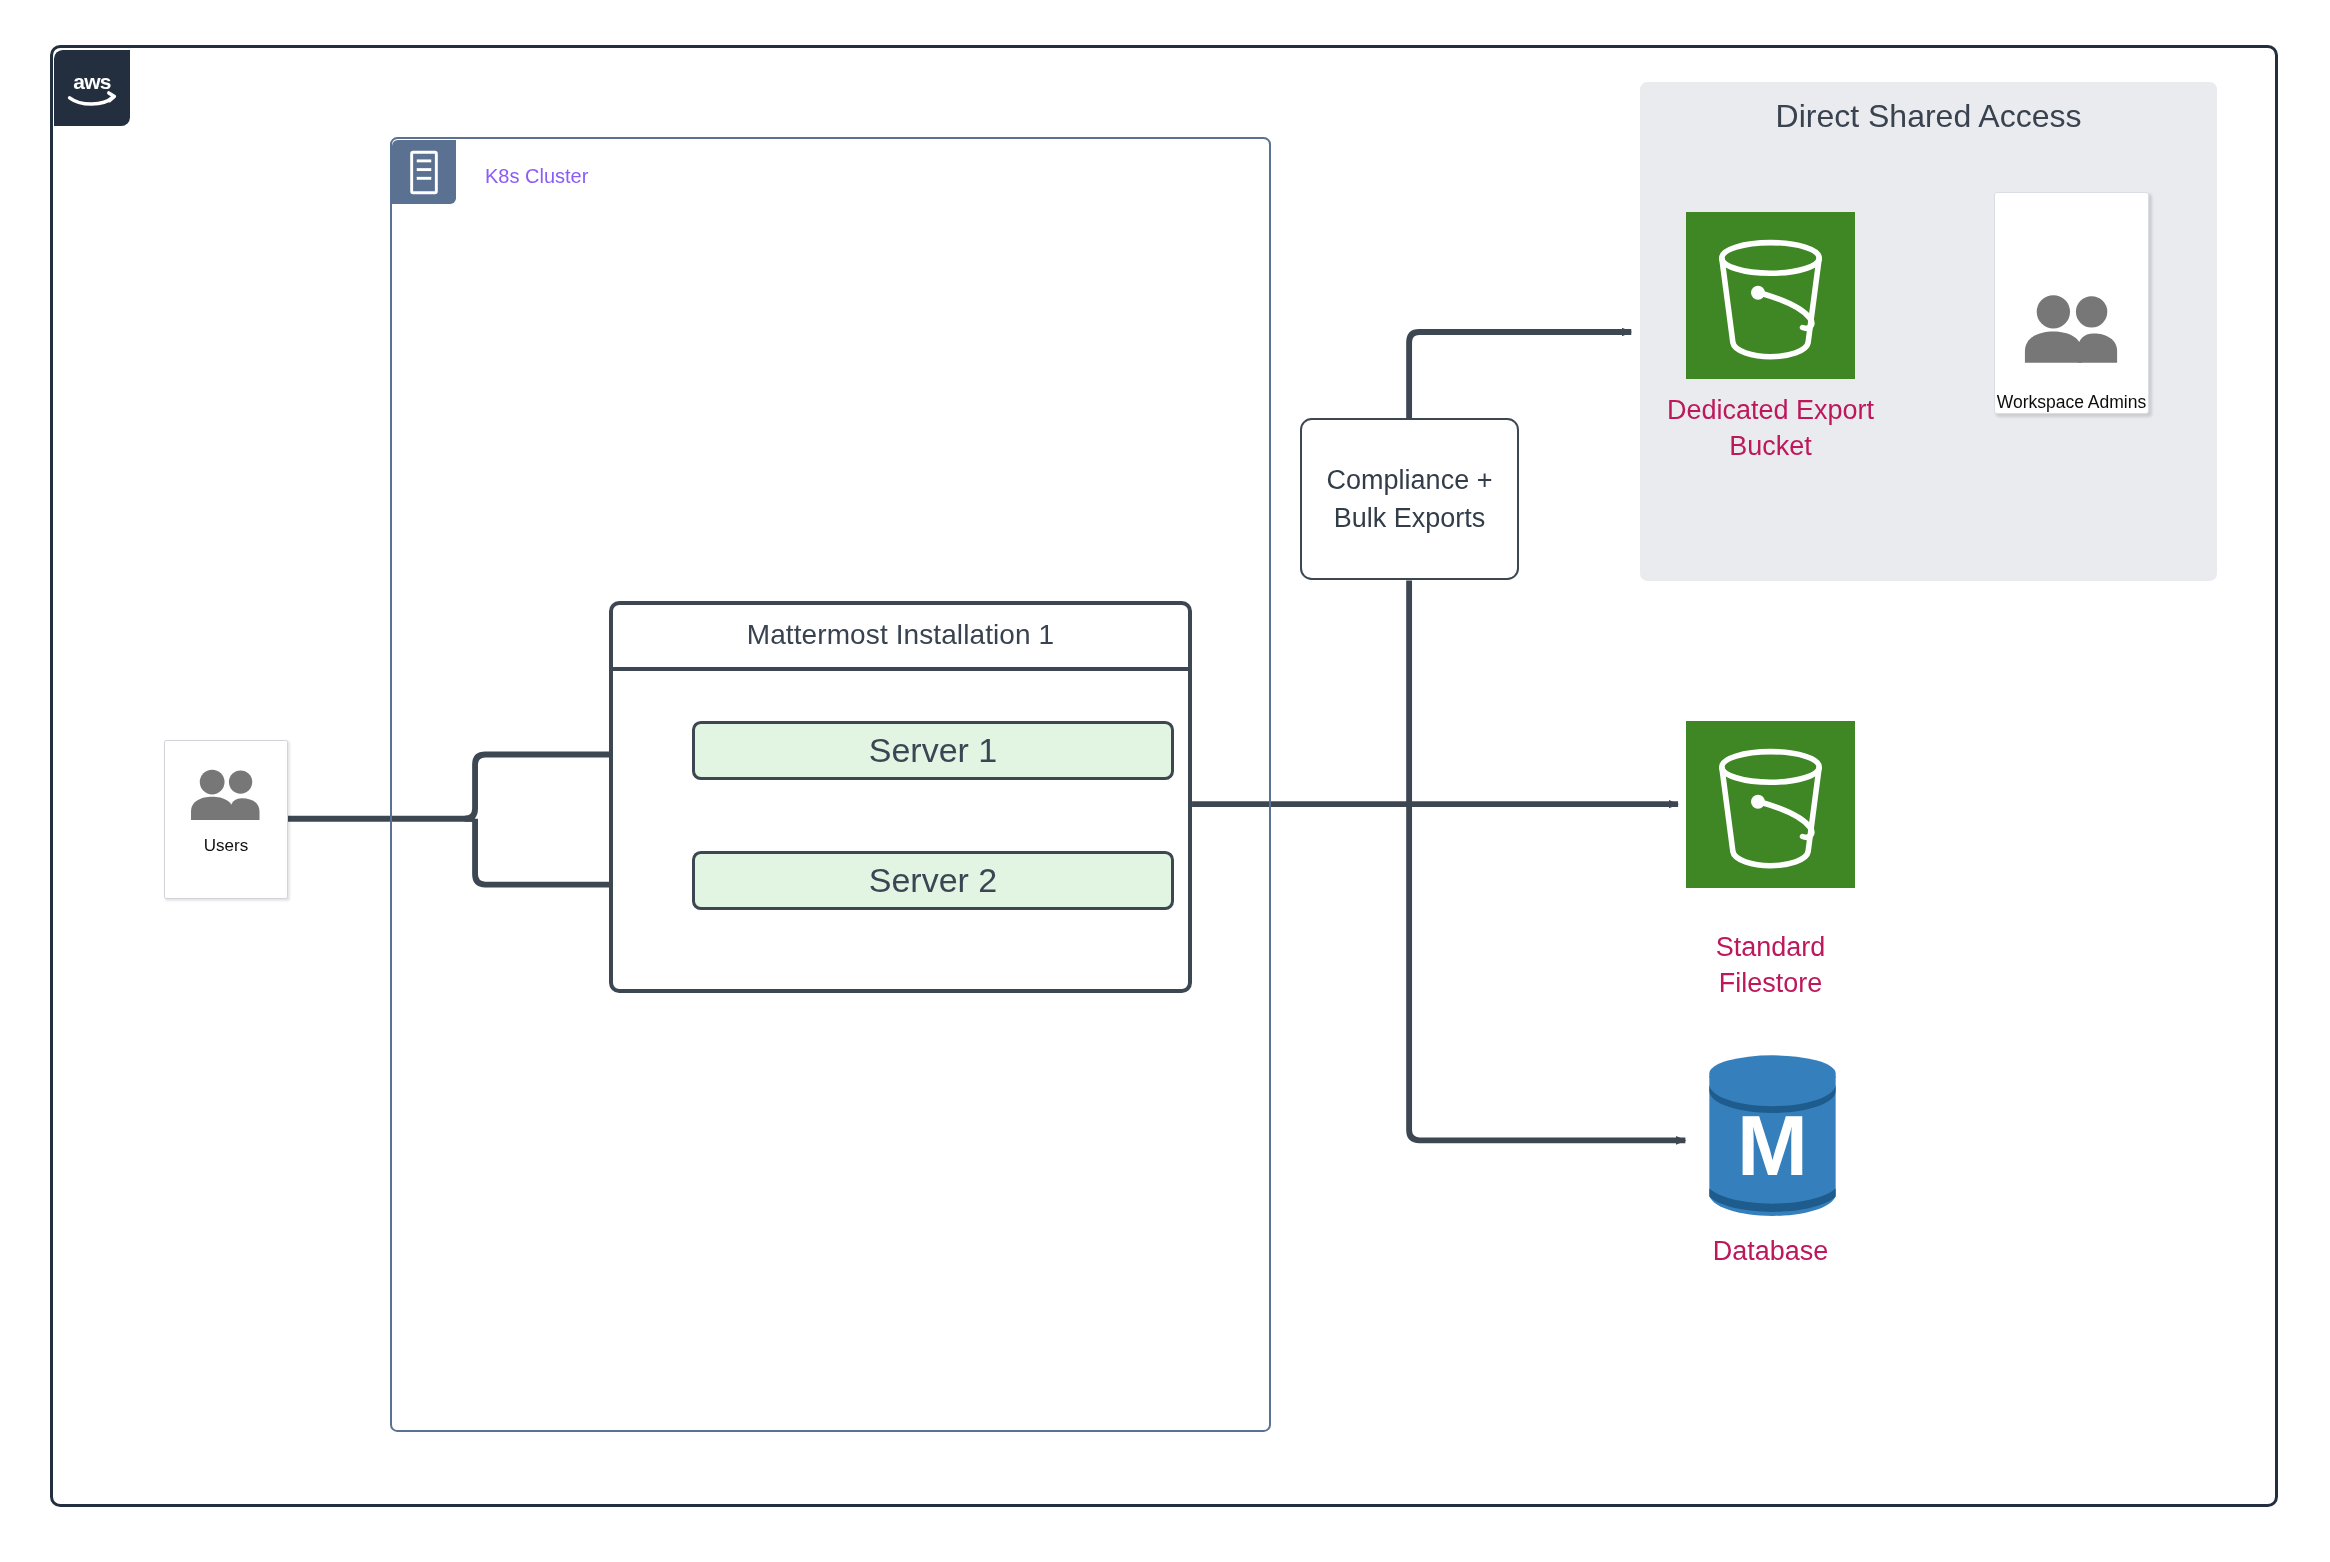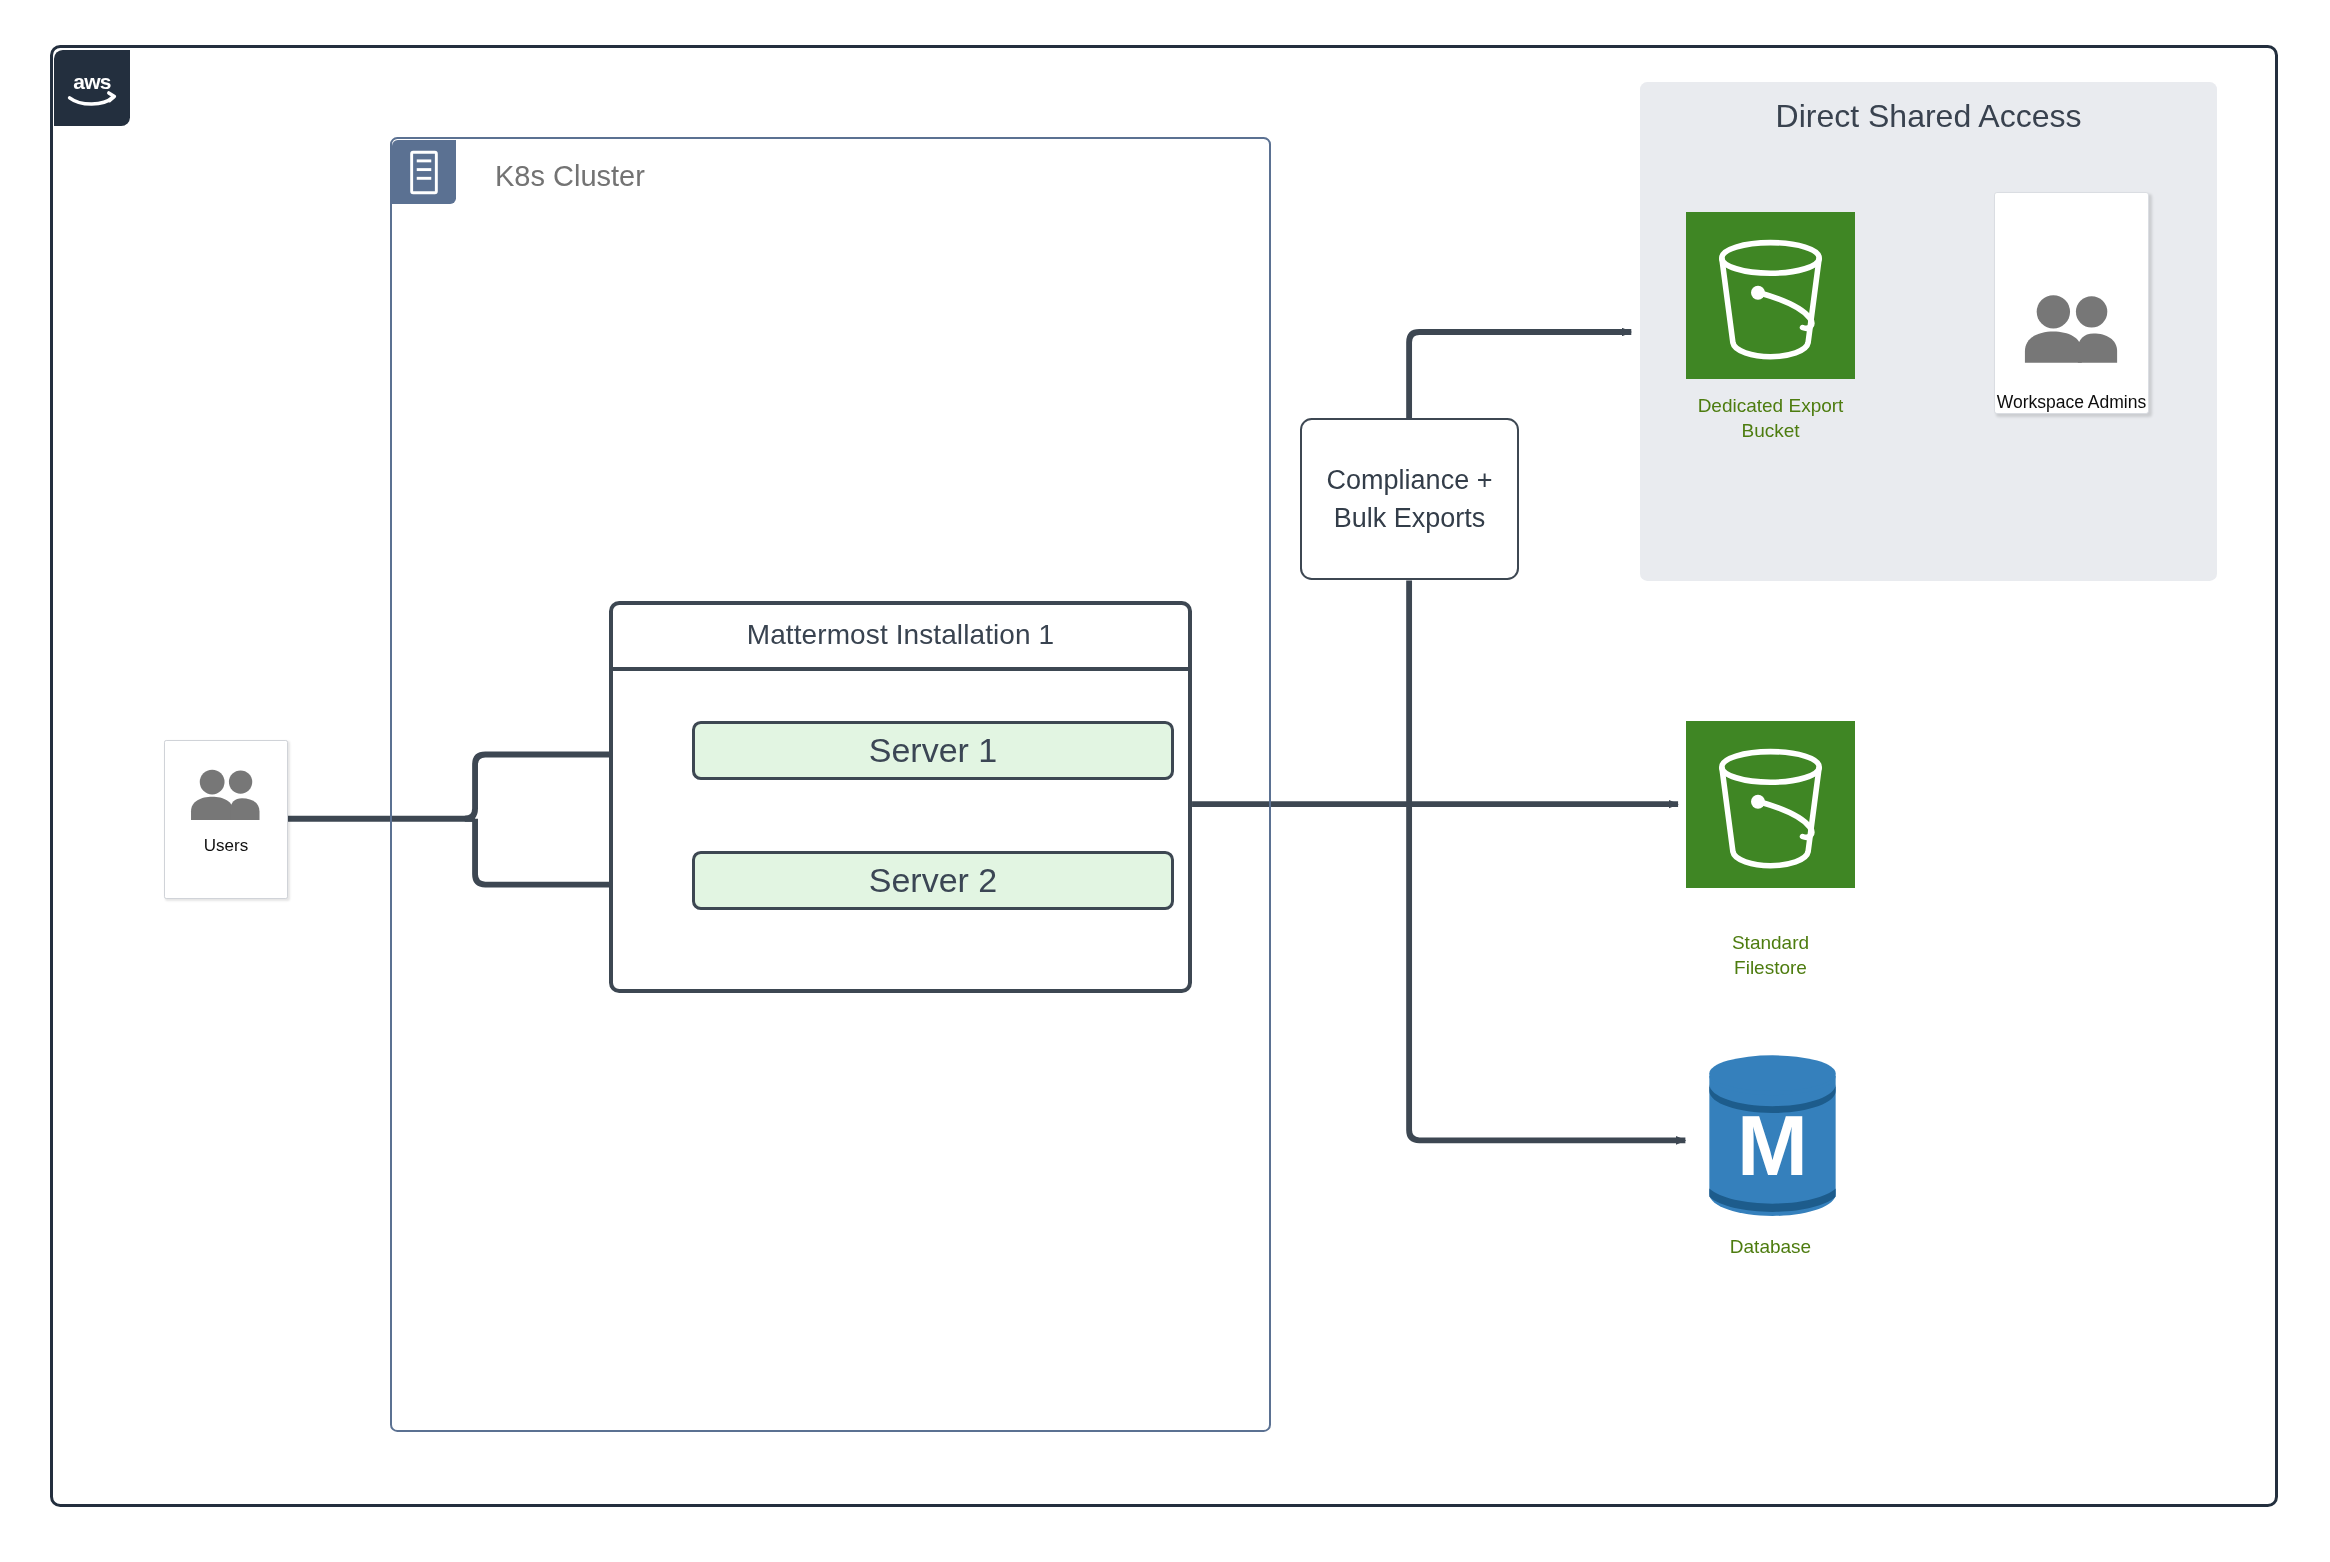--- a/index.html
+++ b/index.html
@@ -26,21 +26,21 @@
     border:2.9px solid #5B7192; border-radius:7.3px; background:transparent;
   }
   #k8s-badge{
     left:392px; top:140px; width:64px; height:64px;
     background:#5B7192; border-radius:5.8px 0 5.8px 0;
     display:flex;align-items:center;justify-content:center;
   }
   #k8s-badge svg{width:34px;height:45px;display:block;}
   #k8s-title{
     left:485px; top:158px; width:307px; height:37px;
-    font-size:29px; color:#737373; line-height:37px; white-space:nowrap;margin-left:10px;
+    font-size:20px; color:#8b5cf6; line-height:37px; white-space:nowrap;
   }
 
   
   #mm-box{
     left:609px; top:601px; width:583px; height:392px;
     border:4.4px solid #3D4752; border-radius:10.2px; background:#ffffff;
   }
   #mm-title{
     left:609px; top:601px; width:583px; height:67px;
     display:flex; align-items:center; justify-content:center;
@@ -86,22 +86,22 @@
     text-align:center; font-size:32px; color:#39424F; line-height:41px;
   }
 
   
   .s3-icon{width:169px;height:167px;background:#3F8624;}
   .s3-icon svg{display:block;width:100%;height:100%;}
   #export-bucket-icon{left:1686px; top:212px;}
   #filestore-icon{left:1686px; top:721px;}
 
   .node-label{
-    position:absolute; text-align:center; font-size:19px;
-    color:#4d7c0f; line-height:1.32;
+    position:absolute; text-align:center; font-size:27px;
+    color:#be185d; line-height:1.32;
   }
   #export-bucket-label{left:1595px; top:393px; width:351px;}
   #filestore-label{left:1595px; top:898px; width:351px;margin-top:32px;}
   #database-label{left:1595px; top:1234px; width:351px;}
 
   
   #wsadmin-card{
     left:1994px; top:192px; width:155px; height:222px;
     background:#ffffff; border:1.5px solid #DADDE2; border-radius:2.9px;
     box-shadow:2.2px 2.2px 2.9px rgba(0,0,0,.13);

